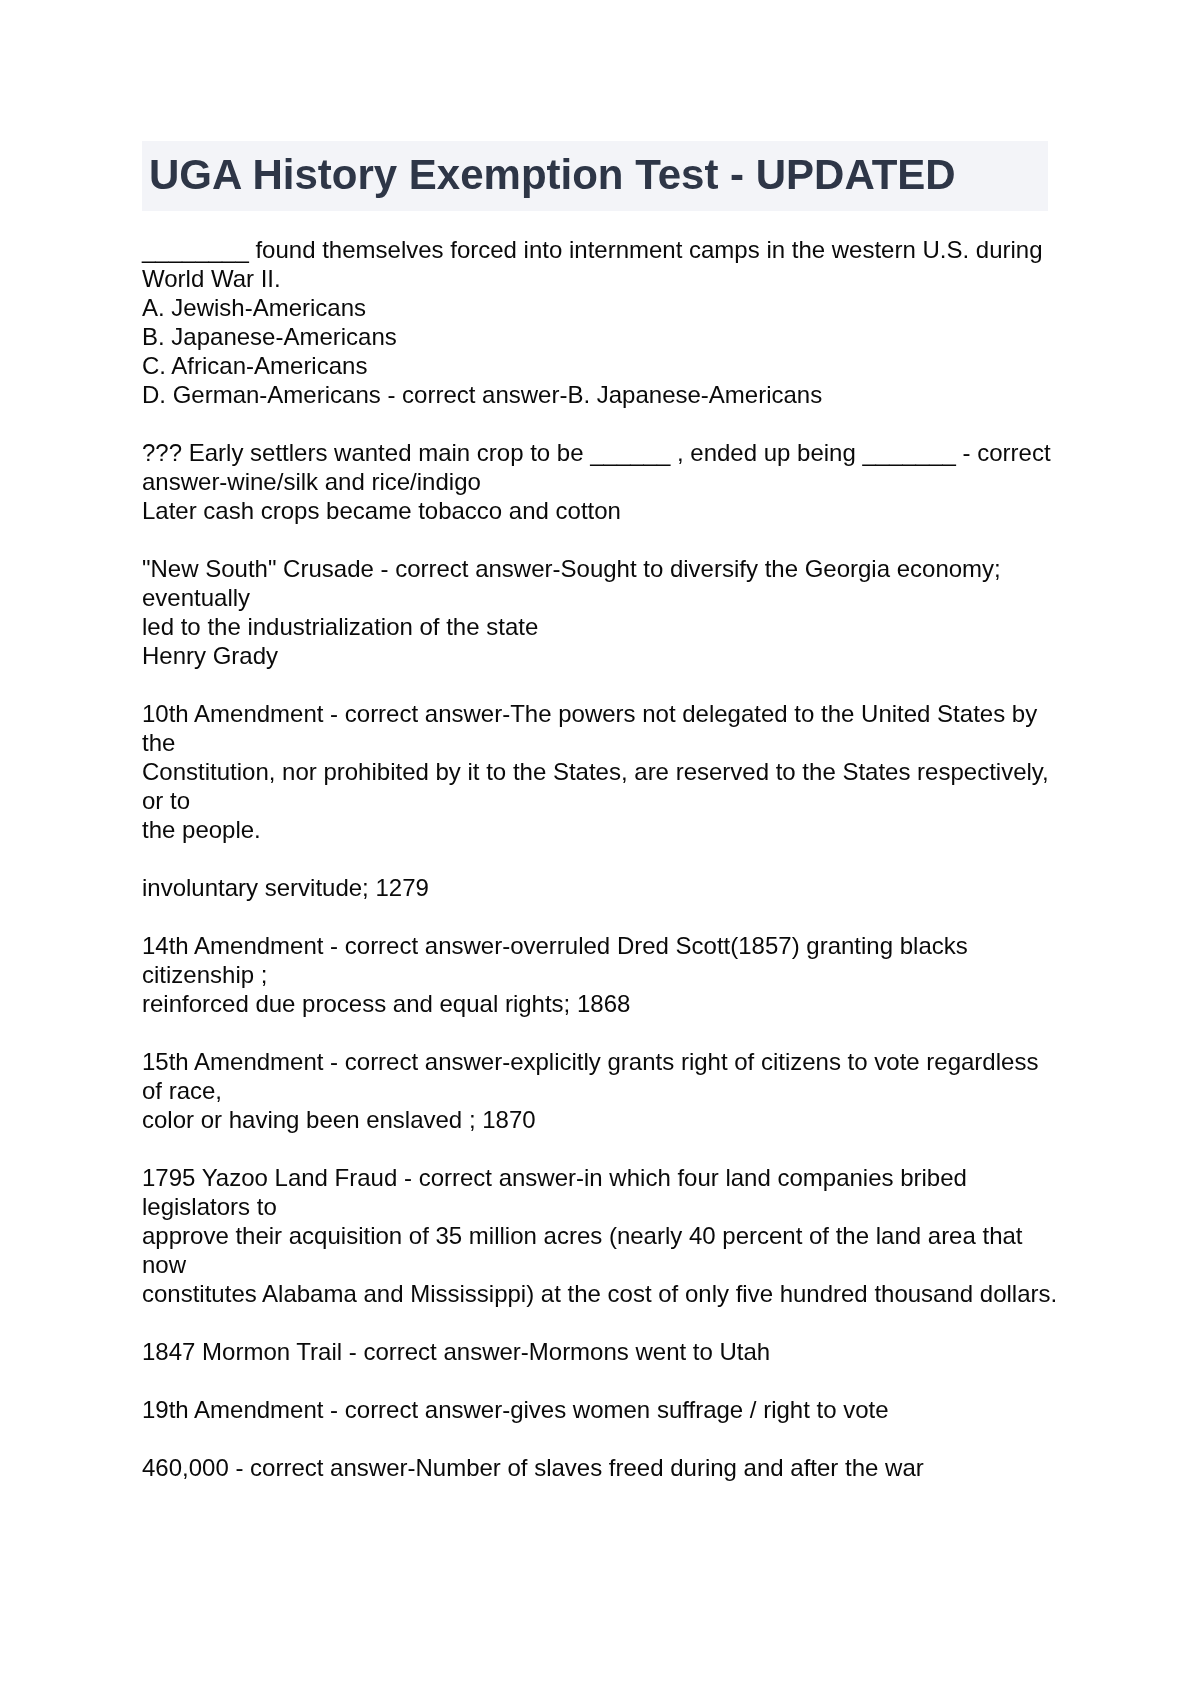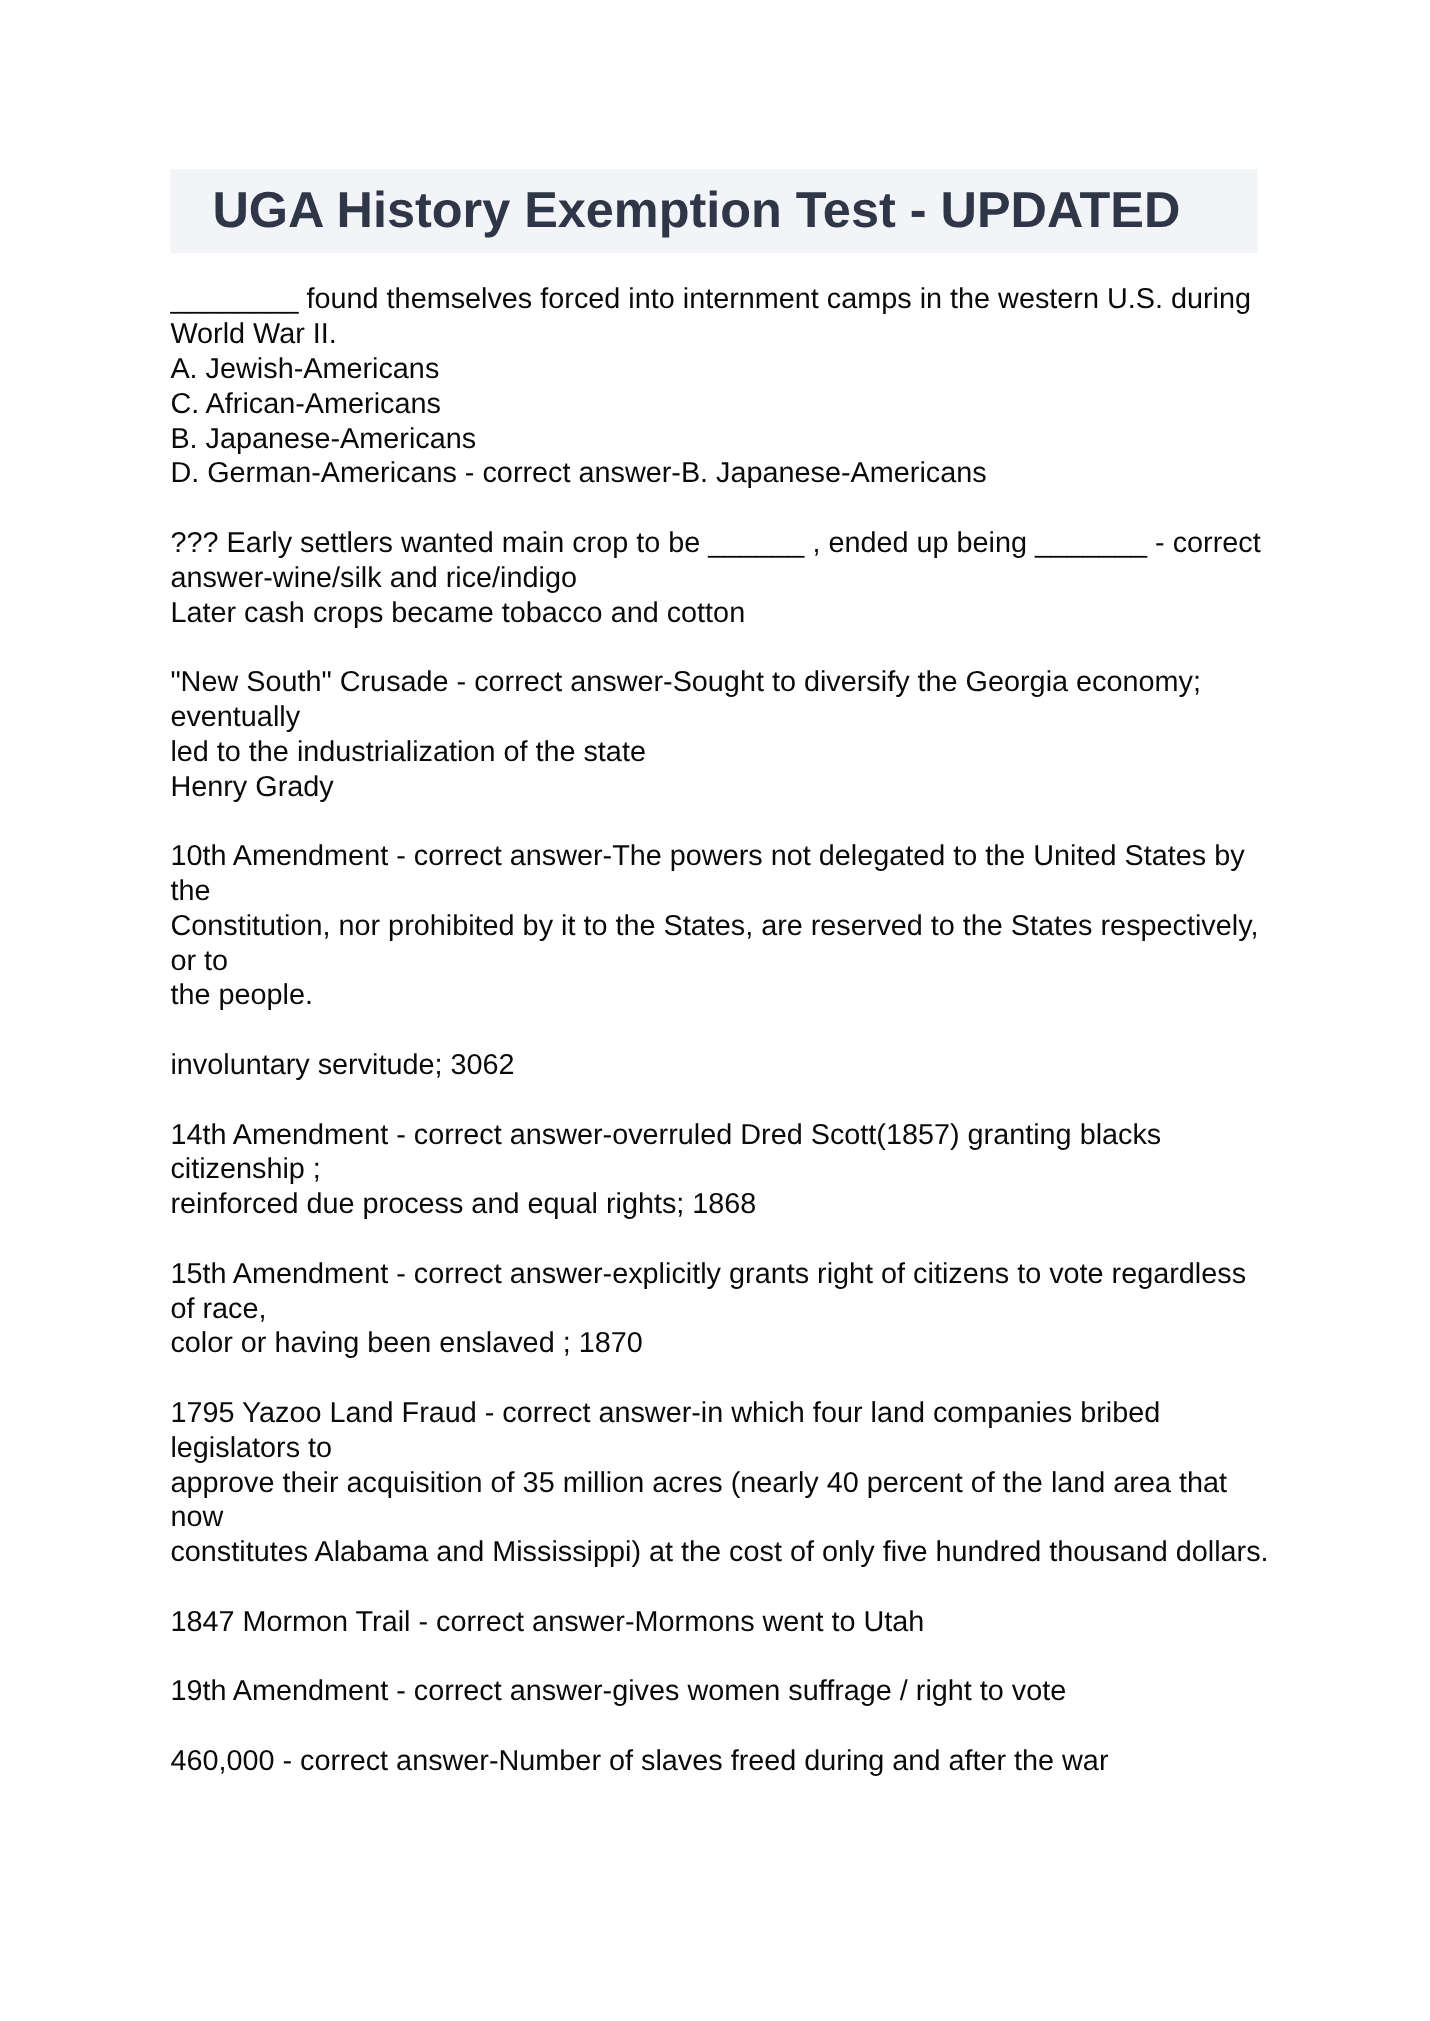--- a/index.html
+++ b/index.html
@@ -26,21 +26,20 @@
     width: 899px;
     padding: 1px 0 3px 7px;
     font-size: 42px;
     line-height: 66px;
     font-weight: bold;
     letter-spacing: 0px;
   }
   .doc-title .title-line {
     display: block;
     white-space: nowrap;
-    margin-left: 28px;
   }
   .doc-body {
     margin-top: 24px;
     color: var(--body-text, #0a0a0a);
     font-size: 24px;
     line-height: 29px;
   }
   .para {
     margin: 29px 0;
   }
@@ -57,41 +56,41 @@
 
 <div class="page">
   <h1 class="doc-title" style="margin:0;">
     <span class="title-line">UGA History Exemption Test - UPDATED</span>
   </h1>
   <div class="doc-body">
       <div class="para">
         <div class="line">________ found themselves forced into internment camps in the western U.S. during</div>
         <div class="line">World War II.</div>
         <div class="line">A. Jewish-Americans</div>
+        <div class="line">B. Japanese-Americans</div>
         <div class="line">C. African-Americans</div>
-        <div class="line">B. Japanese-Americans</div>
         <div class="line">D. German-Americans - correct answer-B. Japanese-Americans</div>
       </div>
       <div class="para">
         <div class="line">??? Early settlers wanted main crop to be ______ , ended up being _______ - correct</div>
         <div class="line">answer-wine/silk and rice/indigo</div>
         <div class="line">Later cash crops became tobacco and cotton</div>
       </div>
       <div class="para">
         <div class="line">"New South" Crusade - correct answer-Sought to diversify the Georgia economy; eventually</div>
         <div class="line">led to the industrialization of the state</div>
         <div class="line">Henry Grady</div>
       </div>
       <div class="para">
         <div class="line">10th Amendment - correct answer-The powers not delegated to the United States by the</div>
         <div class="line">Constitution, nor prohibited by it to the States, are reserved to the States respectively, or to</div>
         <div class="line">the people.</div>
       </div>
       <div class="para">
-        <div class="line">involuntary servitude; 3062</div>
+        <div class="line">involuntary servitude; 1279</div>
       </div>
       <div class="para">
         <div class="line">14th Amendment - correct answer-overruled Dred Scott(1857) granting blacks citizenship ;</div>
         <div class="line">reinforced due process and equal rights; 1868</div>
       </div>
       <div class="para">
         <div class="line">15th Amendment - correct answer-explicitly grants right of citizens to vote regardless of race,</div>
         <div class="line">color or having been enslaved ; 1870</div>
       </div>
       <div class="para">

